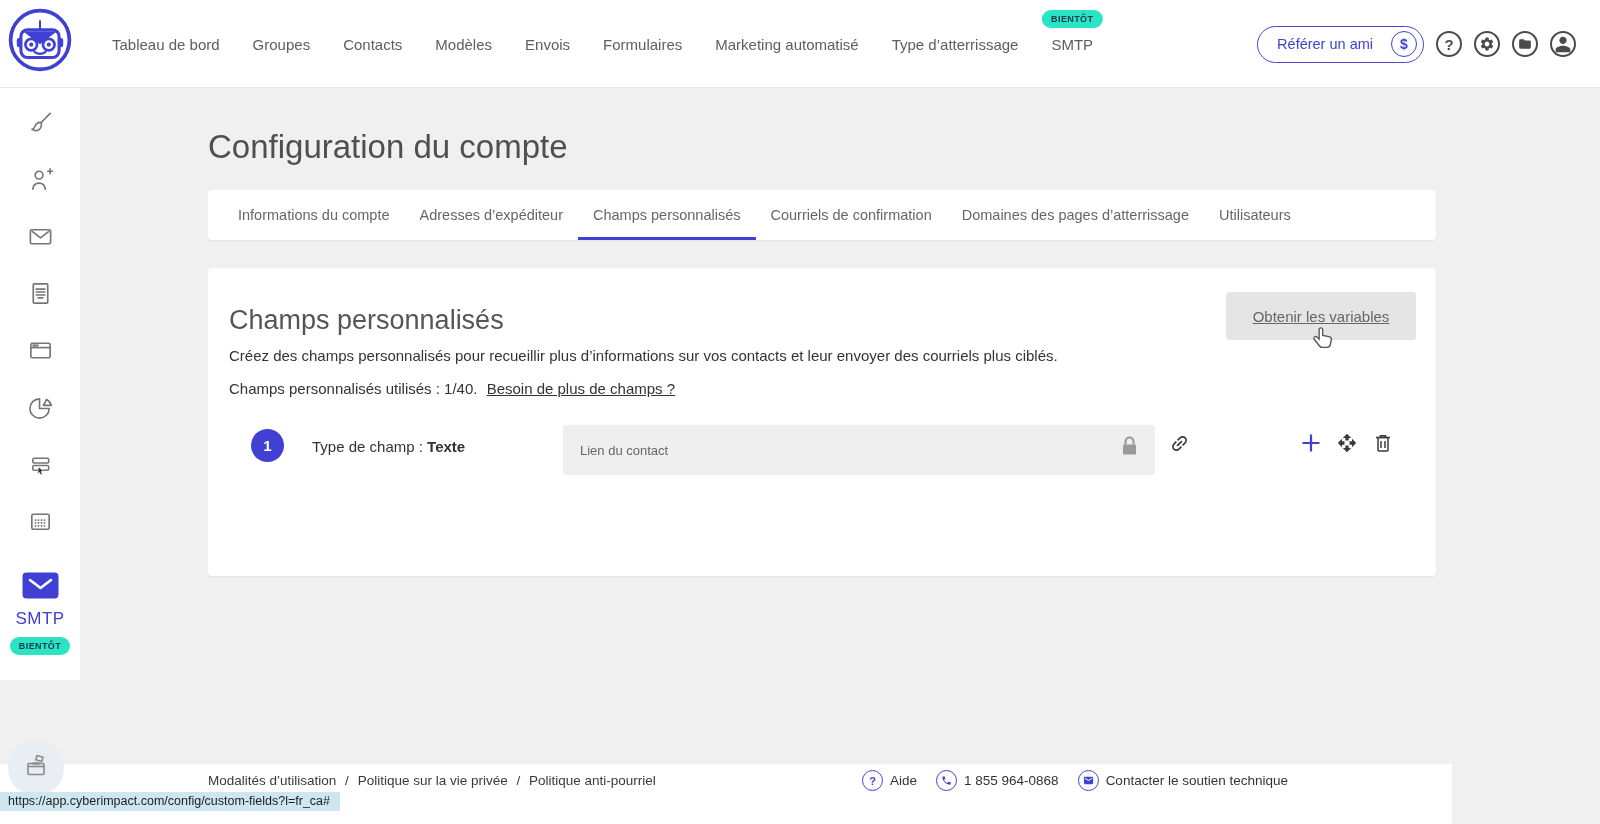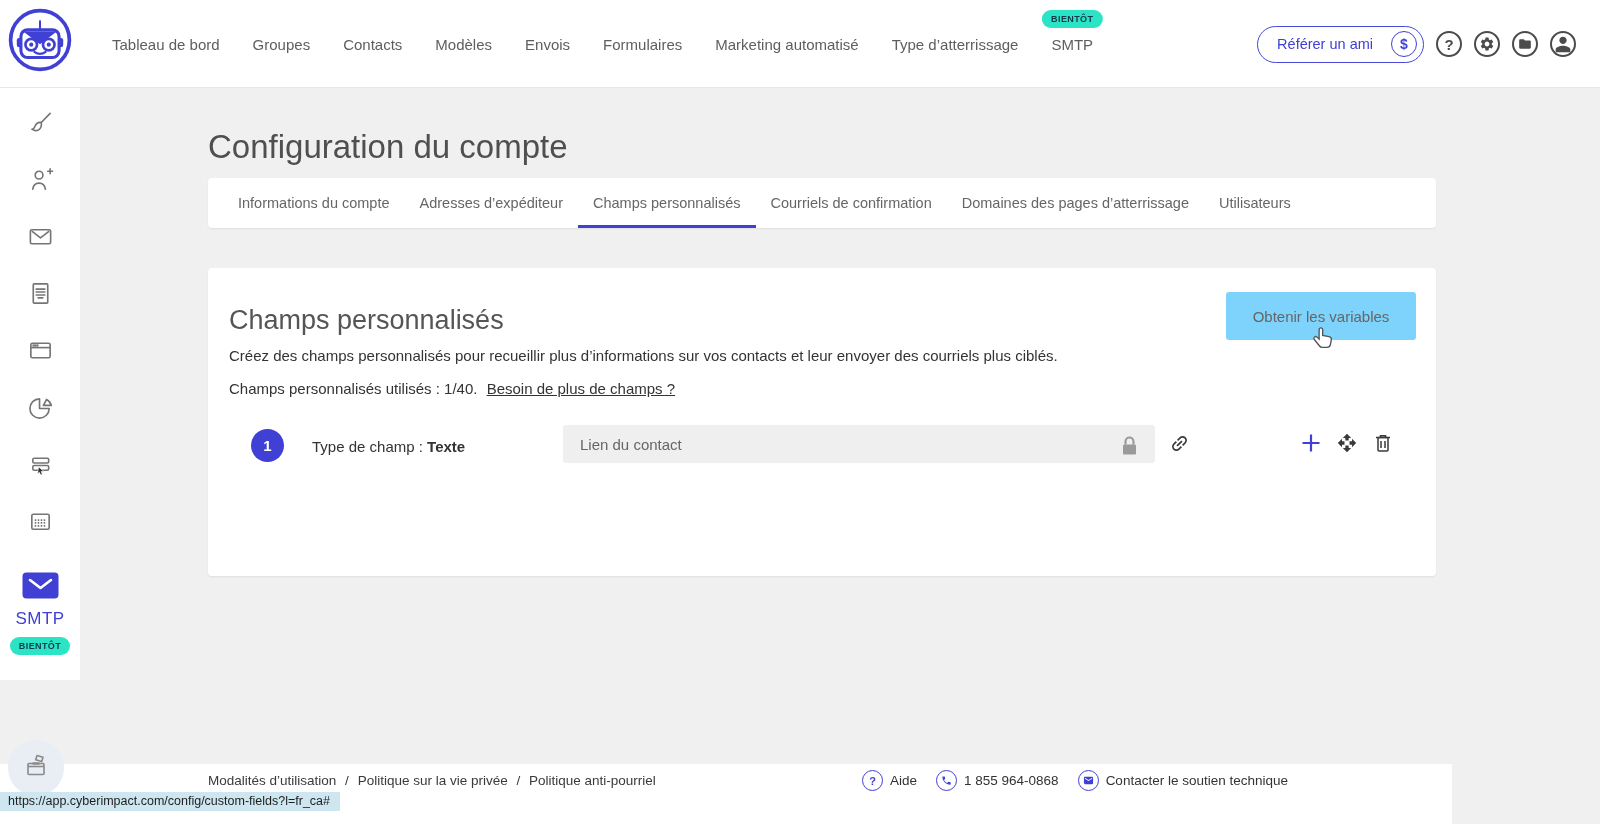--- a/index.html
+++ b/index.html
@@ -34,39 +34,39 @@
   .side-icons { display:flex; flex-direction:column; align-items:center; padding-top:21px; gap:30px; }
   .side-icon { width:27px; height:27px; cursor:pointer; }
   .smtp-block { position:absolute; left:0; top:484px; width:80px; display:flex; flex-direction:column; align-items:center; cursor:pointer; }
   .smtp-label { color:#4040D4; font-size:17px; margin-top:6px; letter-spacing:.5px; }
   .smtp-badge { margin-top:8px; background:#2BE3C5; color:#123b4a; font-size:9px; font-weight:bold;
     letter-spacing:.4px; padding:4px 9px; border-radius:9px; }
   .ballot-circle { position:absolute; left:8px; top:740px; width:56px; height:56px; border-radius:50%;
     background:#e8eef4; display:flex; align-items:center; justify-content:center; z-index:7; cursor:pointer; }
   
   .page-title { position:absolute; left:208px; top:128px; font-size:33px; font-weight:400; color:#4f4f4f;text-align:right; }
-  .tabbar { position:absolute; left:208px; top:178px; width:1228px; height:50px; background:#fff;
+  .tabbar { position:absolute; left:208px; top:190px; width:1228px; height:50px; background:#fff;
     border-radius:4px; box-shadow:0 1px 2px rgba(0,0,0,.07); display:flex; padding:0 15px; }
   .tab { display:flex; align-items:center; padding:0 15px; font-size:14.5px; color:#666; position:relative; cursor:pointer; white-space:nowrap; }
   .tab.active::after { content:""; position:absolute; left:0; right:0; bottom:0; height:3px; background:#4040D4; }
   .card { position:absolute; left:208px; top:268px; width:1228px; height:308px; background:#fff;
     border-radius:4px; box-shadow:0 1px 2px rgba(0,0,0,.07); }
   .card-heading { position:absolute; left:21px; top:37px; font-size:27px; font-weight:400; color:#555; }
   .card-desc { position:absolute; left:21px; top:79px; font-size:15px; color:#333; }
   .card-usage { position:absolute; left:21px; top:112px; font-size:15px; color:#333; }
   .usage-link { text-decoration:underline; cursor:pointer; margin-left:5px; color:#333; }
-  .get-vars-btn { position:absolute; right:20px; top:24px; width:190px; height:48px; background:#7dd3fc;
+  .get-vars-btn { position:absolute; right:20px; top:24px; width:190px; height:48px; background:#e5e5e5;
     border:none; border-radius:3px; color:#666; font-size:15px; font-family:inherit; cursor:pointer;
-    display:flex; align-items:center; justify-content:center; }
+    display:flex; align-items:center; justify-content:center;text-decoration:underline; }
   .num-badge { position:absolute; left:43px; top:161px; width:33px; height:33px; border-radius:50%;
     background:#4040D4; color:#fff; font-size:15px; font-weight:600; display:flex; align-items:center; justify-content:center; }
   .row-label { position:absolute; left:104px; top:170px; font-size:15px; color:#333; }
   .row-label b { font-weight:bold; }
-  .field-input { position:absolute; left:355px; top:157px; width:592px; height:38px; background:#efefef;
-    border:none; border-radius:3px; color:#666; font-size:15px; font-family:inherit; padding:0 40px 0 17px; }
+  .field-input { position:absolute; left:355px; top:157px; width:592px; height:50px; background:#efefef;
+    border:none; border-radius:3px; color:#666; font-size:13px; font-family:inherit; padding:0 40px 0 17px; }
   .lock-icon { position:absolute; left:912px; top:167px; }
   .link-icon { position:absolute; left:961px; top:165px; cursor:pointer; }
   .plus-icon { position:absolute; left:1093px; top:165px; cursor:pointer; }
   .move-icon { position:absolute; left:1129px; top:165px; cursor:pointer; }
   .trash-icon { position:absolute; left:1166px; top:165px; cursor:pointer; }
   .cursor-hand { position:absolute; left:1312px; top:326px; z-index:20; pointer-events:none; }
   
   .footer { position:absolute; left:0; top:764px; width:1452px; height:60px; background:#fff; z-index:4; }
   .footer-links { position:absolute; left:208px; top:9px; font-size:13.5px; color:#3a3a3a; }
   .footer-link { cursor:pointer; }

